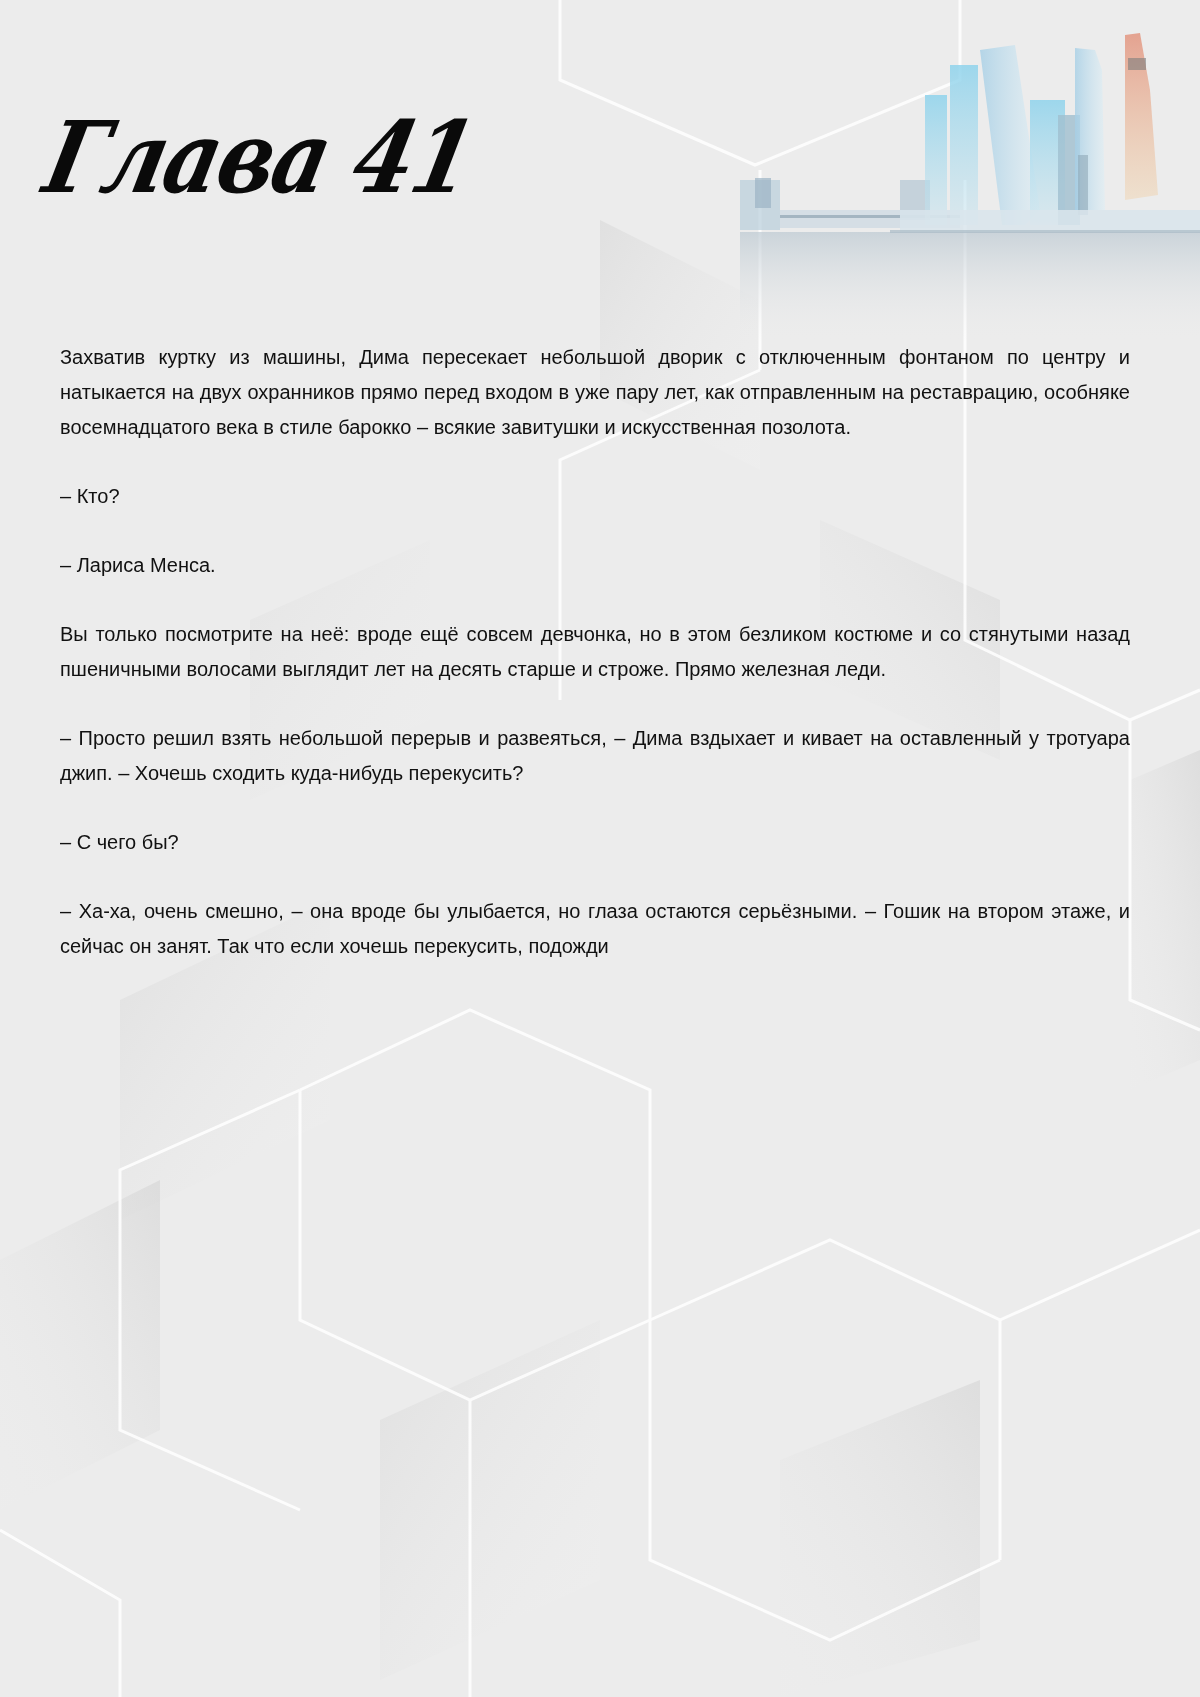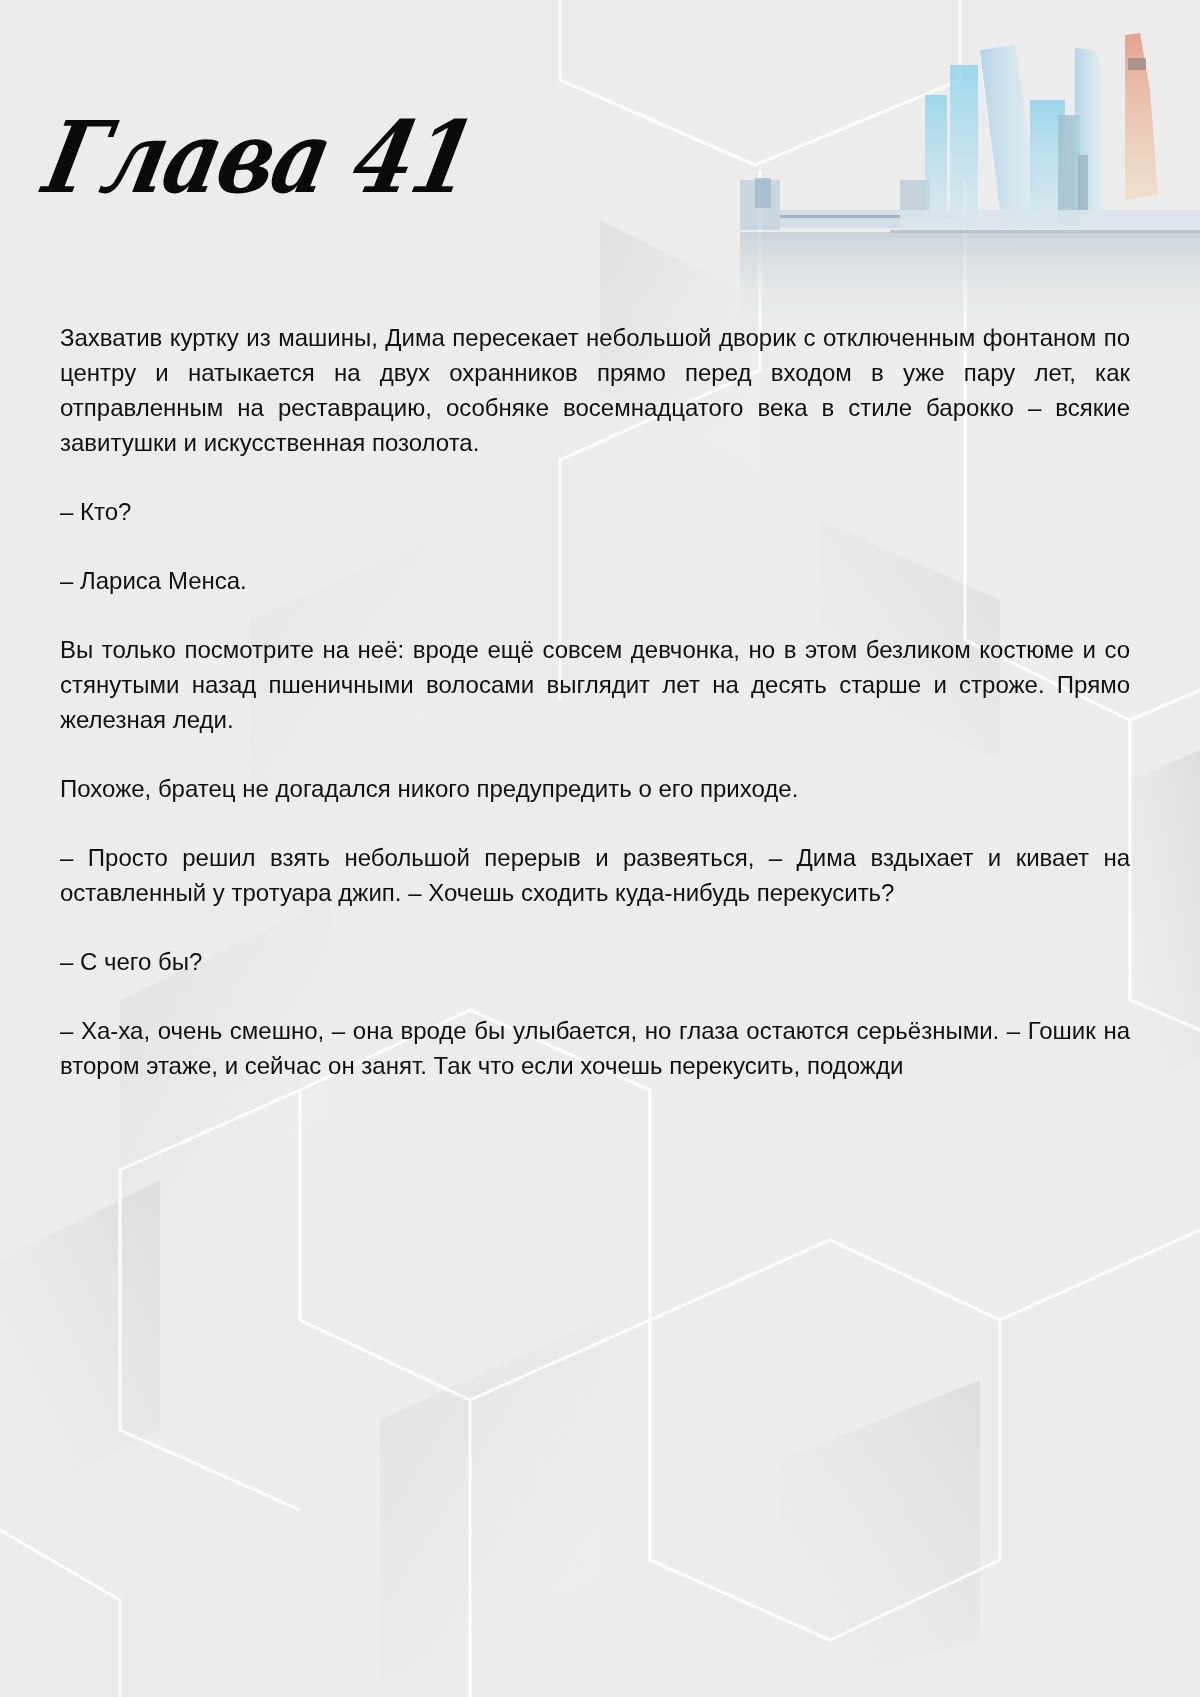--- a/index.html
+++ b/index.html
@@ -24,24 +24,24 @@
       letter-spacing: -2px;
       color: #0a0a0a;
       transform: skewX(-12deg) scaleY(1.15);
       transform-origin: left top;
       z-index: 3;
       line-height: 1;
     }
     .text-block {
       position: absolute;
       left: 60px;
-      top: 320px;
+      top: 340px;
       width: 1070px;
       z-index: 3;
-      font-size: 24px;
+      font-size: 20px;
       line-height: 35px;
     }
     .text-block p {
       margin: 0 0 34px 0;
       text-align: justify;
     }
   </style>
 </head>
 <body>
 
@@ -125,17 +125,16 @@
   <rect x="150" y="230" width="310" height="3" fill="#a9bac6" opacity="0.7"></rect>
 </svg>
 
 <div class="chapter-title">Глава 41</div>
 
 <div class="text-block">
   <p>Захватив куртку из машины, Дима пересекает небольшой дворик с отключенным фонтаном по центру и натыкается на двух охранников прямо перед входом в уже пару лет, как отправленным на реставрацию, особняке восемнадцатого века в стиле барокко – всякие завитушки и искусственная позолота.</p>
   <p>– Кто?</p>
   <p>– Лариса Менса.</p>
   <p>Вы только посмотрите на неё: вроде ещё совсем девчонка, но в этом безликом костюме и со стянутыми назад пшеничными волосами выглядит лет на десять старше и строже. Прямо железная леди.</p>
-  <p>Похоже, братец не догадался никого предупредить о его приходе.</p>
   <p>– Просто решил взять небольшой перерыв и развеяться, – Дима вздыхает и кивает на оставленный у тротуара джип. – Хочешь сходить куда-нибудь перекусить?</p>
   <p>– С чего бы?</p>
   <p>– Ха-ха, очень смешно, – она вроде бы улыбается, но глаза остаются серьёзными. – Гошик на втором этаже, и сейчас он занят. Так что если хочешь перекусить, подожди</p>
 </div>
 
 </body></html>

